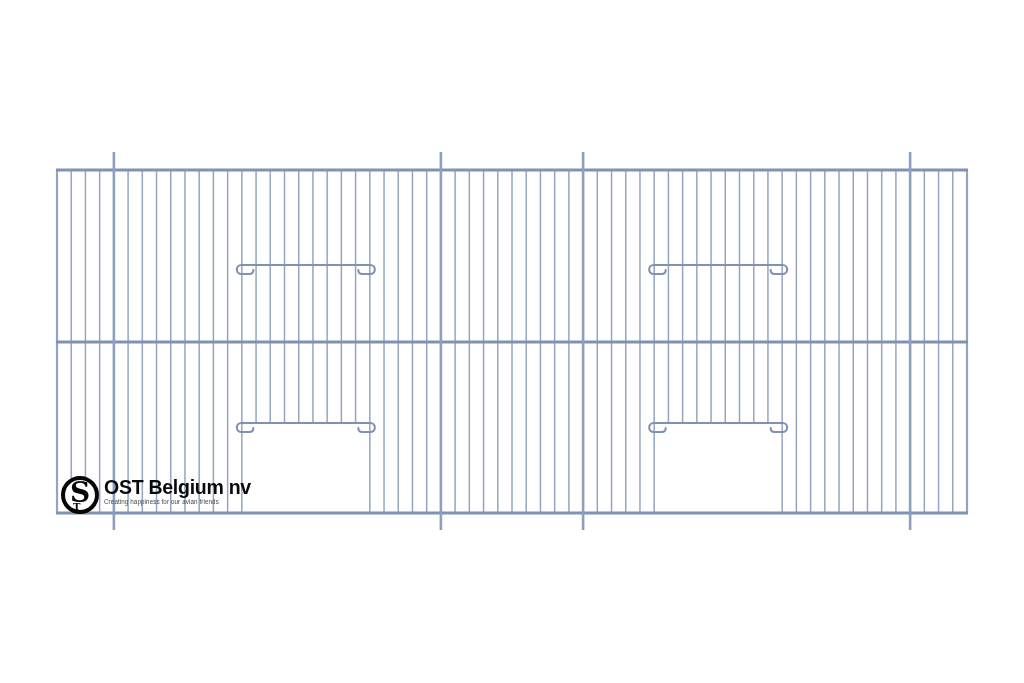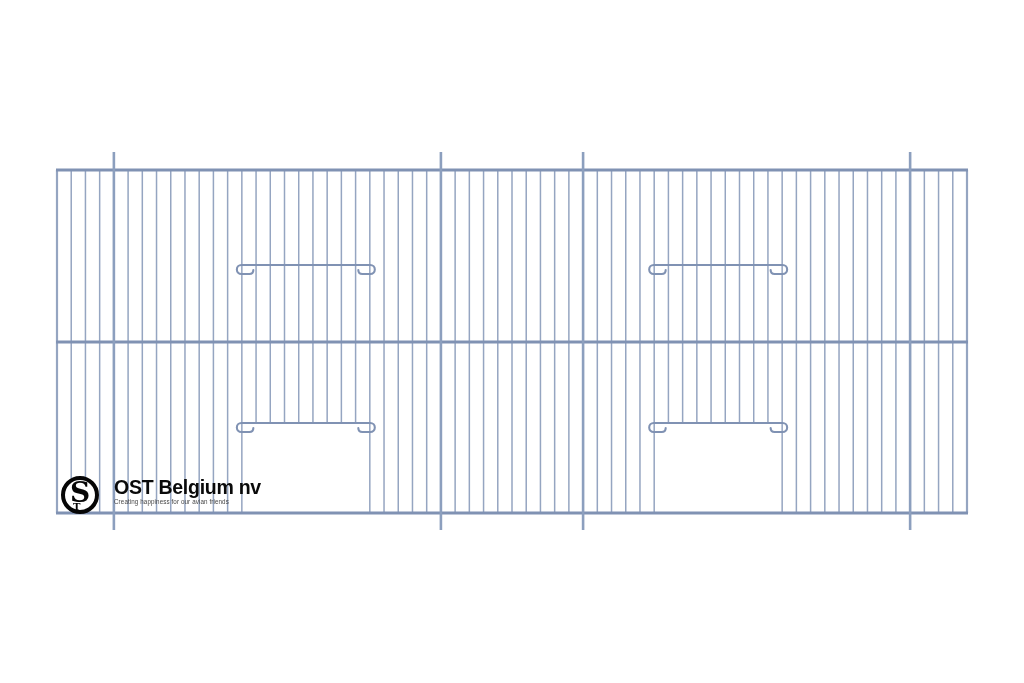--- a/index.html
+++ b/index.html
@@ -52,21 +52,21 @@
     position: absolute;
     left: 8px;
     bottom: -2px;
     font-family: "DejaVu Serif", serif;
     font-weight: bold;
     font-size: 10px;
     line-height: 10px;
     color: #060606;
   }
   .brand-text {
-    margin-left: 15px;
+    margin-left: 5px;
     padding-top: 1px;
   }
   .brand-name {
     font-weight: bold;
     font-size: 21px;
     line-height: 20px;
     letter-spacing: -0.3px;
     color: #0a0a0a;
     white-space: nowrap;
     transform: scaleX(0.93);

